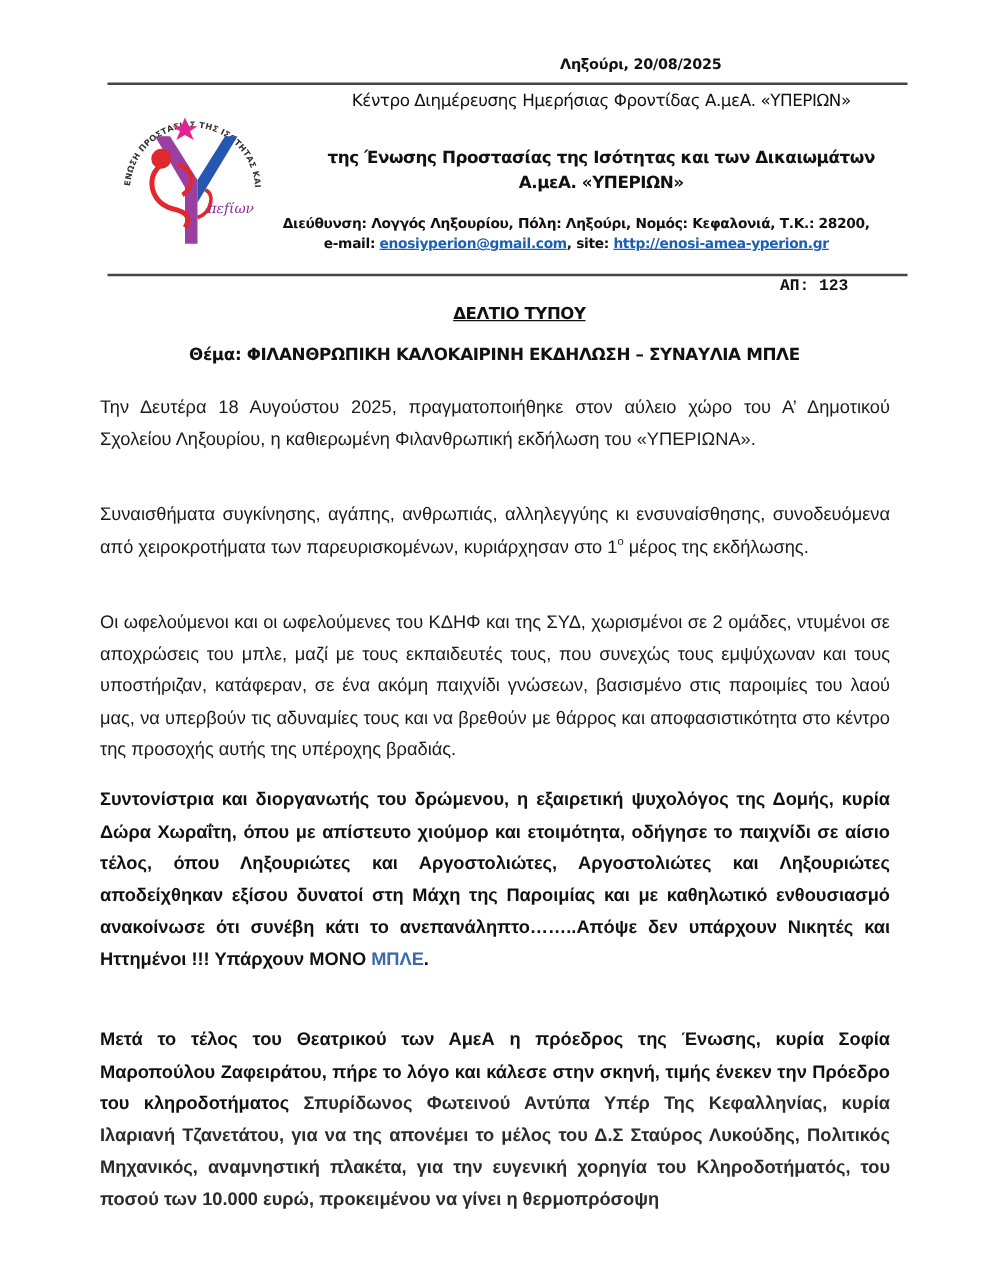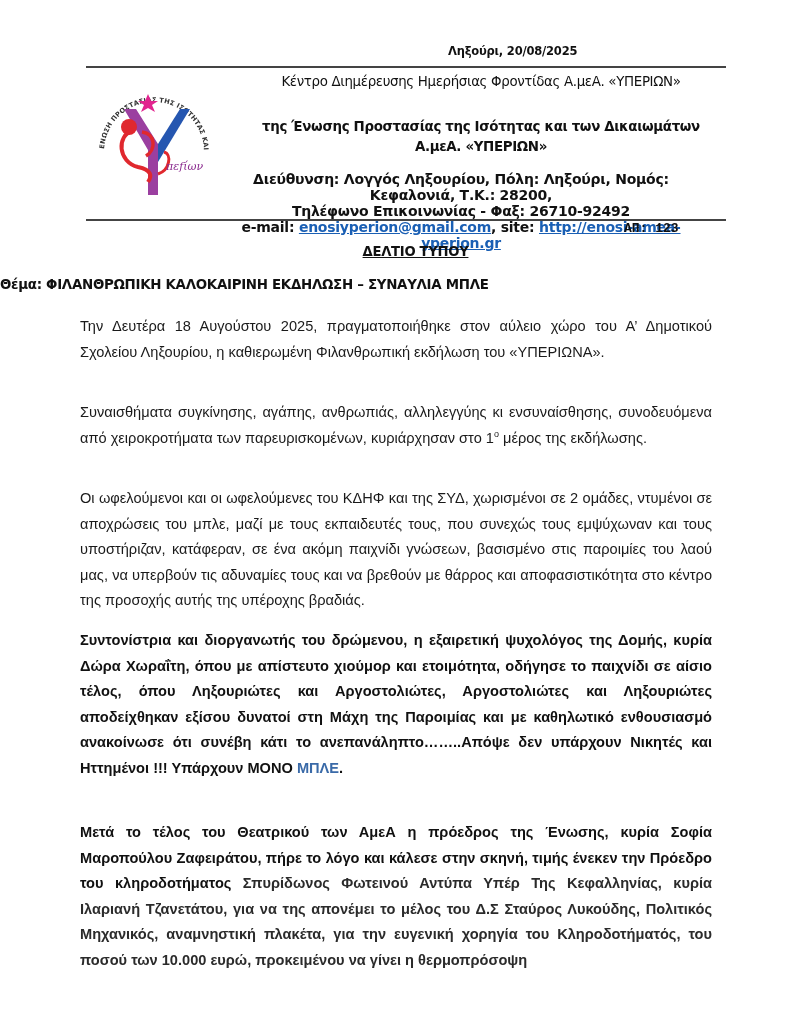--- a/index.html
+++ b/index.html
@@ -6,27 +6,27 @@
   body { width: 791px; height: 1024px; position: relative; overflow: hidden; color: #111; }
   .page { position: absolute; left: 0; top: 0; width: 791px; height: 1024px; background: #fff; padding-left: 44px; }
 
   .date { position: absolute; left: 448px; top: 44px; font-family: "DejaVu Sans", sans-serif; font-weight: bold; font-size: 11.5px; letter-spacing: -0.2px; color: #111; }
 
   .hdr { position: absolute; left: 86px; top: 66px; width: 640px; height: 151px; border-top: 2px solid #444; border-bottom: 2px solid #444; }
   .logo { position: absolute; left: 0; top: 2px; width: 135px; height: 140px; }
 
   .hdr-line1 { position: absolute; left: 150px; top: 6px; width: 490px; text-align: center; font-family: "DejaVu Sans", sans-serif; font-weight: normal; font-size: 13.4px; letter-spacing: -0.35px; }
   .hdr-line2 { position: absolute; left: 150px; top: 49px; width: 490px; text-align: center; font-family: "DejaVu Sans", sans-serif; font-weight: bold; font-size: 13.4px; letter-spacing: -0.35px; line-height: 20px; }
-  .hdr-addr { position: absolute; left: 140px; top: 103px; width: 470px; text-align: center; font-family: "DejaVu Sans", sans-serif; font-weight: bold; font-size: 14px; letter-spacing: -0.25px; line-height: 16px; }
+  .hdr-addr { position: absolute; left: 140px; top: 103px; width: 470px; text-align: center; font-family: "DejaVu Sans", sans-serif; font-weight: bold; font-size: 11px; letter-spacing: -0.25px; line-height: 16px; }
   .hdr-addr a { color: #1a5fb4; text-decoration: underline; text-align: center; }
 
   .ap { position: absolute; left: 624px; top: 221px; font-family: Liberation Mono, monospace; font-weight: bold; font-size: 13px; }
 
   .title { position: absolute; left: 0; width: 791px; top: 244px; text-align: center; font-family: "DejaVu Sans", sans-serif; font-weight: bold; font-size: 13.2px; text-decoration: underline; letter-spacing: -0.3px; margin-left: 20px; }
-  .subject { position: absolute; left: 0; width: 791px; top: 277px; text-align: left; font-family: "DejaVu Sans", sans-serif; font-weight: bold; font-size: 13.4px; letter-spacing: -0.3px; }
+  .subject { position: absolute; left: 0; width: 791px; top: 277px; text-align: center; font-family: "DejaVu Sans", sans-serif; font-weight: bold; font-size: 13.4px; letter-spacing: -0.3px; }
 
   .body { position: absolute; left: 80px; width: 632px; font-family: "Liberation Sans", sans-serif; font-size: 14.6px; line-height: 25.5px; text-align: justify; color: #1a1a1a; }
   .body.bold { font-weight: bold; color: #111; }
   .p1 { top: 314px; }
   .p2 { top: 400px; }
   .p3 { top: 486px; }
   .p4 { top: 628px; }
   .p5 { top: 820px; }
   .blue { color: #3a6aa8; }
   .medium { font-weight: bold; color: #2b2b2b; }
@@ -57,21 +57,20 @@
       <text x="80" y="100" font-family="DejaVu Serif, serif" font-style="italic" font-size="11" fill="#8b2b8f">πεfίων</text>
     </svg>
 
     <div class="hdr-line1">Κέντρο Διημέρευσης Ημερήσιας Φροντίδας Α.μεΑ. «ΥΠΕΡΙΩΝ»</div>
     <div class="hdr-line2">
       <div>της Ένωσης Προστασίας της Ισότητας και των Δικαιωμάτων</div>
       <div>Α.μεΑ. «ΥΠΕΡΙΩΝ»</div>
     </div>
     <div class="hdr-addr">
       <div>Διεύθυνση: Λογγός Ληξουρίου, Πόλη: Ληξούρι, Νομός: Κεφαλονιά, Τ.Κ.: 28200,</div>
-      <div>Τηλέφωνο Επικοινωνίας - Φαξ: 26710-92492</div>
       <div>
         <span>e-mail: </span><a>enosiyperion@gmail.com</a><span>, site: </span><a>http://enosi-amea-yperion.gr</a>
       </div>
     </div>
   </div>
 
   <div class="ap">ΑΠ:  123</div>
 
   <div class="title">ΔΕΛΤΙΟ ΤΥΠΟΥ</div>
   <div class="subject">Θέμα:  ΦΙΛΑΝΘΡΩΠΙΚΗ ΚΑΛΟΚΑΙΡΙΝΗ ΕΚΔΗΛΩΣΗ – ΣΥΝΑΥΛΙΑ ΜΠΛΕ</div>

